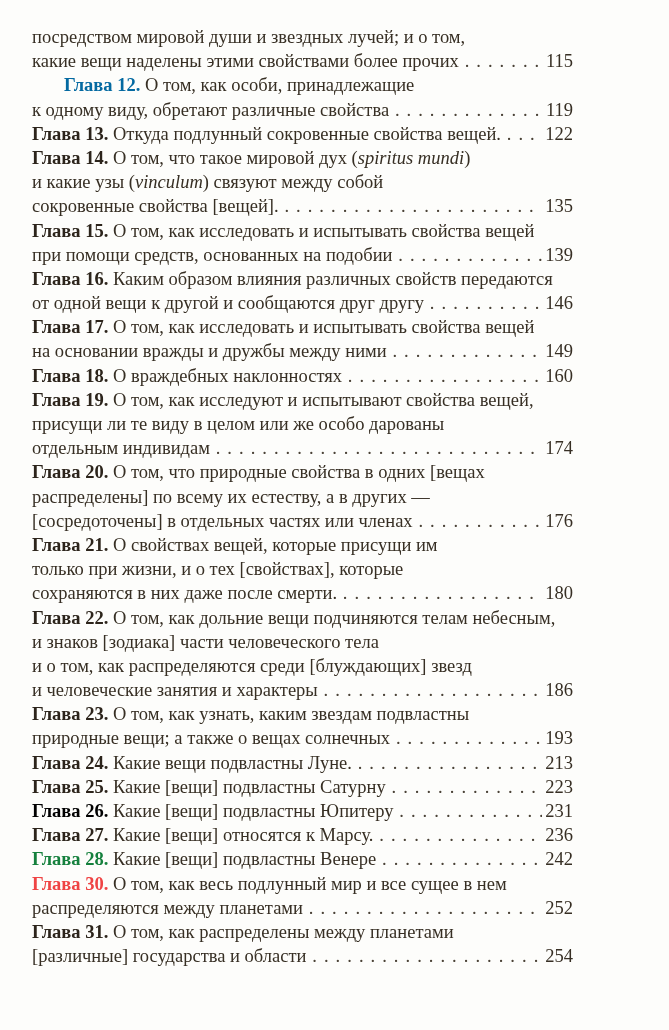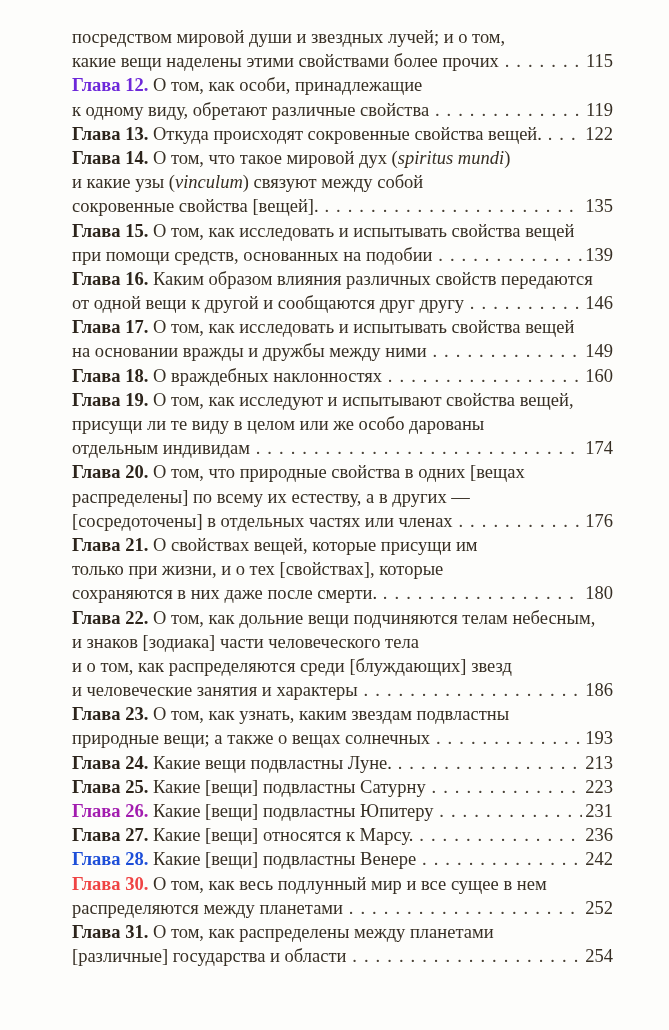--- a/index.html
+++ b/index.html
@@ -11,21 +11,21 @@
     height: 1030px;
     background: #fdfdfb;
     font-family: "Liberation Serif", "DejaVu Serif", serif;
     color: #372f24;
     overflow: hidden;
   }
   .book-page {
     box-sizing: border-box;
     width: 669px;
     height: 1030px;
-    padding: 25px 80px 0 72px;
+    padding: 25px 80px 0 32px;
   }
   .toc {
     width: 541px;
   }
   .entry {
     
   }
   .line {
     display: flex;
     align-items: baseline;
@@ -66,25 +66,25 @@
 </head>
 <body style="background: rgb(253, 253, 251); color: rgb(55, 47, 36);">
 
 <div class="book-page">
   <div class="toc">
       <div class="entry">
         <div class="line"><span class="line-text"><span>посредством мировой души и звездных лучей; и о том,</span></span></div>
         <div class="line"><span class="line-text"><span>какие вещи наделены этими свойствами более прочих</span></span><span class="leader"></span><span class="pagenum">115</span></div>
       </div>
       <div class="entry">
-        <div class="line"><span class="line-text"><span class="chapter-label" style="color: #6d28d9;">Глава 12.</span><span> О том, как особи, принадлежащие</span></span></div>
+        <div class="line"><span class="line-text"><span class="chapter-label" style="color: #0369a1; margin-left: 32px;">Глава 12.</span><span> О том, как особи, принадлежащие</span></span></div>
         <div class="line"><span class="line-text"><span>к одному виду, обретают различные свойства</span></span><span class="leader"></span><span class="pagenum">119</span></div>
       </div>
       <div class="entry">
-        <div class="line"><span class="line-text"><span class="chapter-label" style="color: rgb(44, 36, 27); text-align: center;">Глава 13.</span><span> Откуда происходят сокровенные свойства вещей.</span></span><span class="leader"></span><span class="pagenum">122</span></div>
+        <div class="line"><span class="line-text"><span class="chapter-label" style="color: rgb(44, 36, 27); text-align: center;">Глава 13.</span><span> Откуда подлунный сокровенные свойства вещей.</span></span><span class="leader"></span><span class="pagenum">122</span></div>
       </div>
       <div class="entry">
         <div class="line"><span class="line-text"><span class="chapter-label" style="color: rgb(44, 36, 27);">Глава 14.</span><span> О том, что такое мировой дух (</span><span class="latin-italic">spiritus mundi</span><span>)</span></span></div>
         <div class="line"><span class="line-text"><span>и какие узы (</span><span class="latin-italic">vinculum</span><span>) связуют между собой</span></span></div>
         <div class="line"><span class="line-text"><span>сокровенные свойства [вещей].</span></span><span class="leader"></span><span class="pagenum">135</span></div>
       </div>
       <div class="entry">
         <div class="line"><span class="line-text"><span class="chapter-label" style="color: rgb(44, 36, 27);">Глава 15.</span><span> О том, как исследовать и испытывать свойства вещей</span></span></div>
         <div class="line"><span class="line-text"><span>при помощи средств, основанных на подобии</span></span><span class="leader"></span><span class="pagenum">139</span></div>
       </div>
@@ -124,27 +124,27 @@
         <div class="line"><span class="line-text"><span class="chapter-label" style="color: rgb(44, 36, 27);">Глава 23.</span><span> О том, как узнать, каким звездам подвластны</span></span></div>
         <div class="line"><span class="line-text"><span>природные вещи; а также о вещах солнечных</span></span><span class="leader"></span><span class="pagenum">193</span></div>
       </div>
       <div class="entry">
         <div class="line"><span class="line-text"><span class="chapter-label" style="color: rgb(44, 36, 27);">Глава 24.</span><span> Какие вещи подвластны Луне.</span></span><span class="leader"></span><span class="pagenum">213</span></div>
       </div>
       <div class="entry">
         <div class="line"><span class="line-text"><span class="chapter-label" style="color: rgb(44, 36, 27);">Глава 25.</span><span> Какие [вещи] подвластны Сатурну</span></span><span class="leader"></span><span class="pagenum">223</span></div>
       </div>
       <div class="entry">
-        <div class="line"><span class="line-text"><span class="chapter-label" style="color: #a21caf;">Глава 26.</span><span> Какие [вещи] подвластны Юпитеру</span></span><span class="leader"></span><span class="pagenum">231</span></div>
+        <div class="line"><span class="line-text"><span class="chapter-label" style="color: #000000;">Глава 26.</span><span> Какие [вещи] подвластны Юпитеру</span></span><span class="leader"></span><span class="pagenum">231</span></div>
       </div>
       <div class="entry">
         <div class="line"><span class="line-text"><span class="chapter-label" style="color: rgb(44, 36, 27);">Глава 27.</span><span> Какие [вещи] относятся к Марсу.</span></span><span class="leader"></span><span class="pagenum">236</span></div>
       </div>
       <div class="entry">
-        <div class="line"><span class="line-text"><span class="chapter-label" style="color: #1d4ed8;">Глава 28.</span><span> Какие [вещи] подвластны Венере</span></span><span class="leader"></span><span class="pagenum">242</span></div>
+        <div class="line"><span class="line-text"><span class="chapter-label" style="color: #15803d;">Глава 28.</span><span> Какие [вещи] подвластны Венере</span></span><span class="leader"></span><span class="pagenum">242</span></div>
       </div>
       <div class="entry">
         <div class="line"><span class="line-text"><span class="chapter-label" style="color: #ef4444; font-family: Liberation Serif, serif;">Глава 30.</span><span> О том, как весь подлунный мир и все сущее в нем</span></span></div>
         <div class="line"><span class="line-text"><span>распределяются между планетами</span></span><span class="leader"></span><span class="pagenum">252</span></div>
       </div>
       <div class="entry">
         <div class="line"><span class="line-text"><span class="chapter-label" style="color: rgb(44, 36, 27);">Глава 31.</span><span> О том, как распределены между планетами</span></span></div>
         <div class="line"><span class="line-text"><span>[различные] государства и области</span></span><span class="leader"></span><span class="pagenum">254</span></div>
       </div>
     </div>

